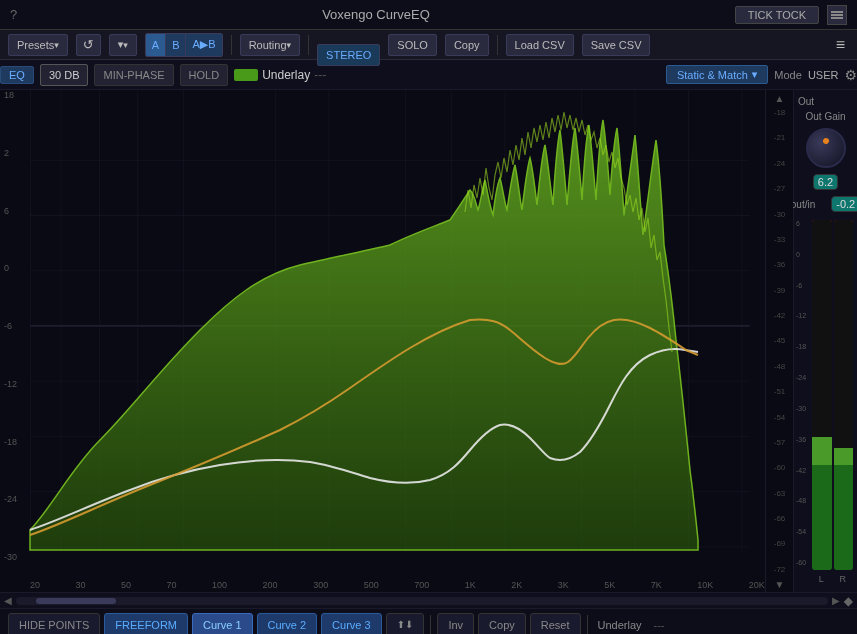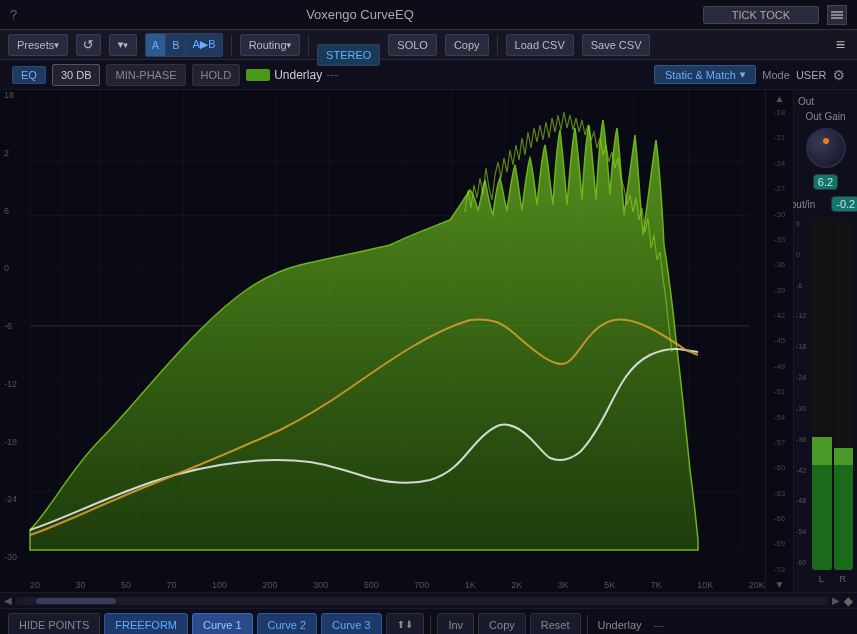--- a/index.html
+++ b/index.html
@@ -31,21 +31,21 @@
     }
     #title-bar .right-controls {
       display: flex;
       align-items: center;
       gap: 8px;
     }
     #title-bar .plugin-name-btn {
       background: #2a2a3e;
       border: 1px solid #444;
       color: #aaa;
-      padding: 2px 28px;
+      padding: 2px 12px;
       font-size: 11px;
       cursor: pointer;
       border-radius: 2px;
     }
     #title-bar .minimize-btn {
       background: #2a2a3e;
       border: 1px solid #444;
       color: #aaa;
       width: 20px;
       height: 20px;
@@ -110,21 +110,21 @@
       cursor: pointer;
       padding: 0 4px;
     }
 
     
     #eq-controls {
       display: flex;
       align-items: center;
       background: #0e0e1c;
       height: 30px;
-      padding: 0 12px;
+      padding: 0 0;
       gap: 6px;
       border-bottom: 1px solid #1a1a2a;
     }
     .eq-tab {
       background: #1e3a5f;
       border: 1px solid #2a4a7a;
       color: #6aacff;
       padding: 2px 8px;
       font-size: 11px;
       cursor: pointer;

